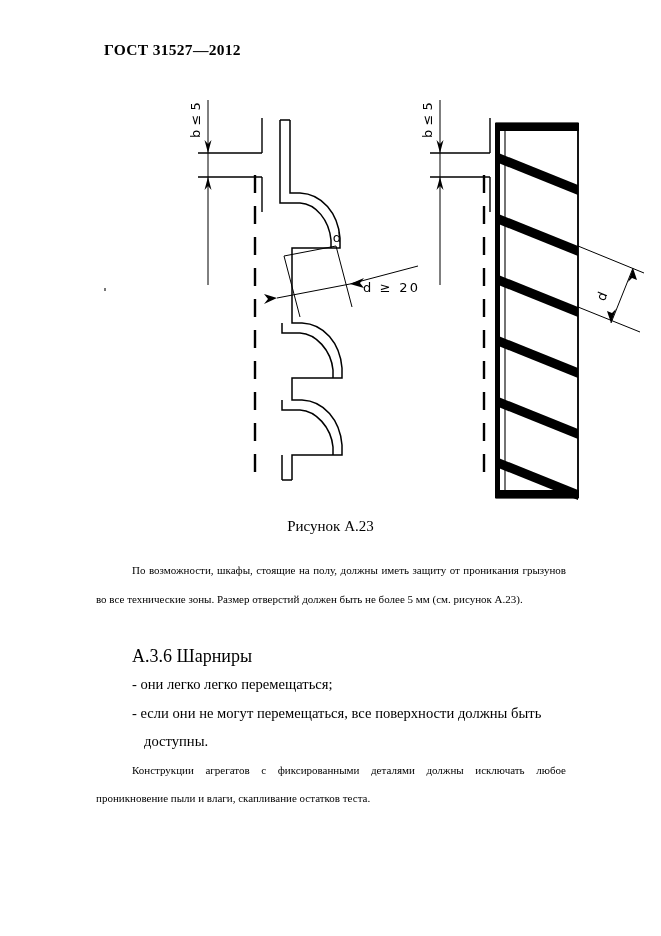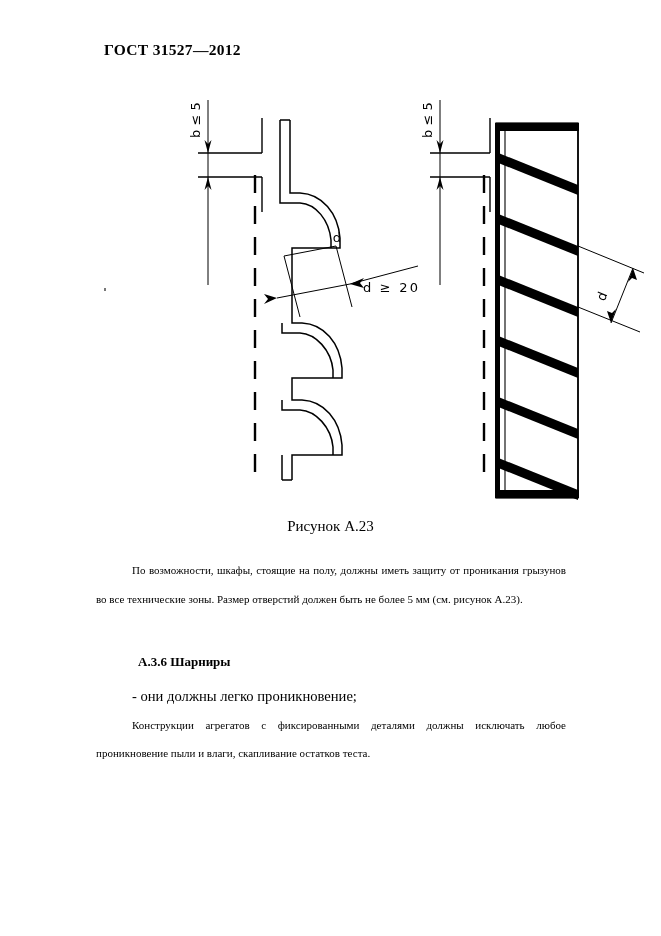--- a/index.html
+++ b/index.html
@@ -64,24 +64,24 @@
     font-size: 11px;
     line-height: 28.5px;
     text-align: justify;
     text-indent: 36px;
     font-family: "Liberation Serif", serif;
   }
   p.para.last-line-left {
     text-align-last: left;
   }
   h3.section-heading {
-    margin: 6px;
-    font-size: 13px;
+    margin: 0;
+    font-size: 18px;
     line-height: 28.5px;
-    font-weight: bold;
+    font-weight: normal;
     text-indent: 36px;
     font-family: "Liberation Serif", serif;
   }
   p.listitem {
     margin: 0;
     font-size: 14.6px;
     line-height: 28.5px;
     text-indent: 36px;
     text-align: left;
     font-family: "Liberation Serif", serif;
@@ -257,21 +257,25 @@
   <div class="body-block">
 
     <p class="para last-line-left">По возможности, шкафы, стоящие на полу, должны иметь защиту от проникания грызунов во все технические зоны. Размер отверстий должен быть не более 5 мм (см. рисунок А.23).</p>
 
     <div class="spacer-para"></div>
 
     <h3 class="section-heading">А.3.6 Шарниры</h3>
 
 
 
-    <p class="listitem">- они должны легко проникновение;</p>
-
+    <p class="listitem">- они легко легко перемещаться;</p>
+
+    <p class="listitem">
+      <span>- если они не могут перемещаться, все поверхности должны быть</span>
+      <span class="cont">доступны.</span>
+    </p>
 
     <p class="para last-line-left">Конструкции агрегатов с фиксированными деталями должны исключать любое проникновение пыли и влаги, скапливание остатков теста.</p>
   </div>
 
   <div class="page-number">62</div>
 
 </div>
 
 </body></html>

